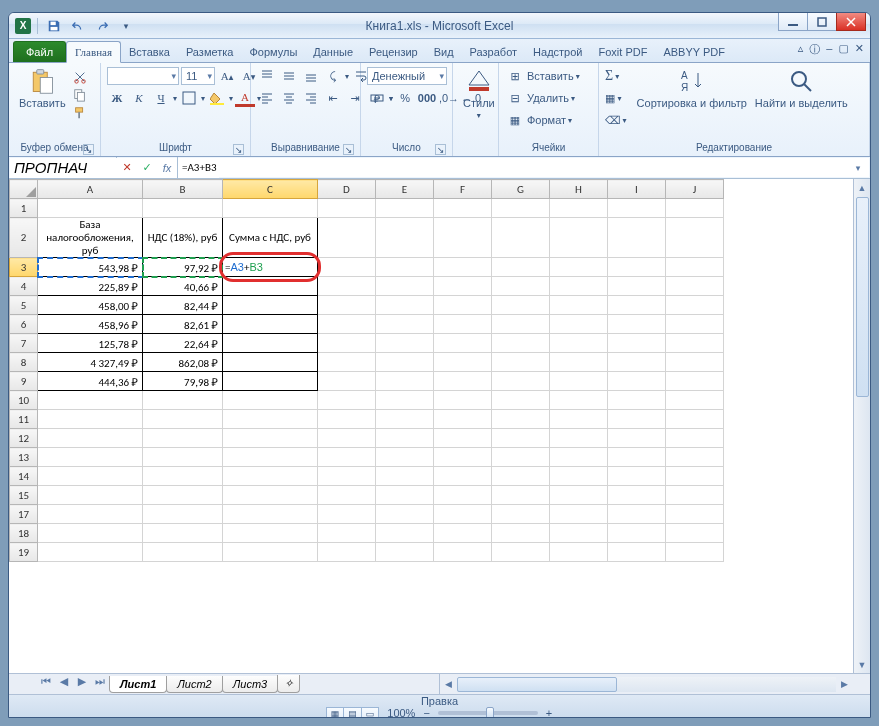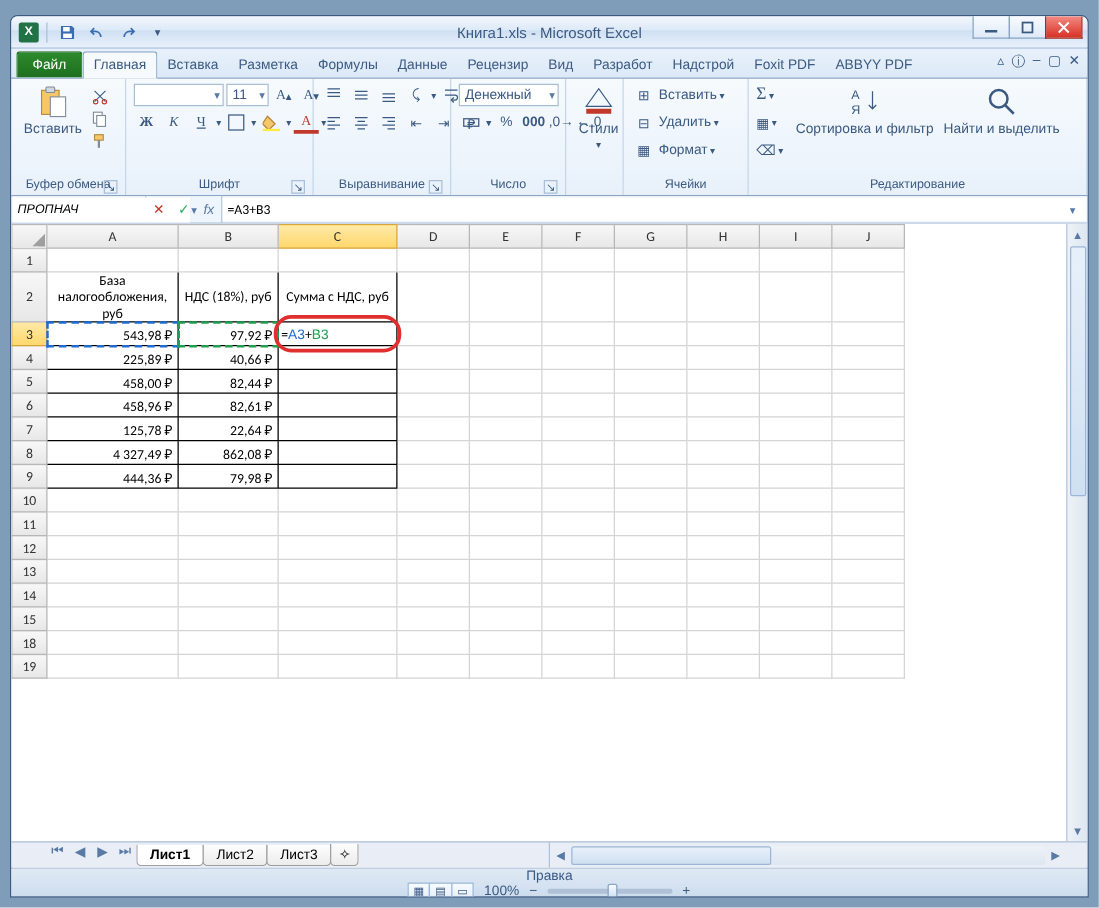--- a/index.html
+++ b/index.html
@@ -15,42 +15,42 @@
 .qat-btn svg { width:14px; height:14px; }
 .title-text { position:absolute; left:0; right:0; text-align:center; font-size:12px; color:#3b5a82; pointer-events:none; }
 .win-ctrls { position:absolute; right:4px; top:0; display:flex; }
 .win-btn { width:30px; height:18px; background:linear-gradient(#f8fbff,#dfeaf7); border:1px solid #8aa4c7; border-top:none; display:flex; align-items:center; justify-content:center; margin-left:-1px; }
 .win-close { background:linear-gradient(#f28b82,#d93025); border-color:#a52a1c; color:#fff; }
 
 
 .ribbon-tabs { height:24px; background:linear-gradient(#e8f1fb,#dce9f7); display:flex; align-items:flex-end; padding-left:4px; gap:0; border-bottom:1px solid #8aa4c7; font-size:11px; position:relative; }
 .file-tab { background:linear-gradient(#2c8a2c,#1e6f1e); color:#fff; padding:4px 12px; border-radius:3px 3px 0 0; border:1px solid #1e6f1e; border-bottom:none; cursor:pointer; }
 .tab { padding:4px 8px; color:#3b5a82; cursor:pointer; white-space:nowrap; }
-.tab.active { background:#f6fafd; border:1px solid #8aa4c7; border-bottom:1px solid #f6fafd; border-radius:3px 3px 0 0; margin-bottom:-1px; }
+.tab.active { background:#f6fafd; border:1px solid #8aa4c7; border-bottom:1px solid #f6fafd; border-radius:3px 3px 0 0; margin-bottom:-1px;font-family:Liberation Serif, serif; }
 .ribbon-tabs .right-ctrls { position:absolute; right:6px; top:3px; display:flex; gap:6px; color:#3b5a82; font-size:11px; }
 
 
 .ribbon { background:linear-gradient(#f6fafd,#e8f1fb); height:94px; border-bottom:1px solid #8aa4c7; display:flex; font-size:11px; color:#3b5a82; }
 .group { border-right:1px solid #c6d6ea; padding:2px 6px 1px; display:flex; flex-direction:column; }
 .group-body { flex:1; display:flex; align-items:flex-start; }
 .group-label { height:15px; text-align:left; font-size:10px; display:flex; align-items:center; justify-content:center; gap:4px; position:relative; }
 .dlaunch { font-size:9px; border:1px solid #a9bfd6; width:11px; height:11px; display:flex; align-items:center; justify-content:center; position:absolute; right:0; bottom:0; }
 .big-btn { display:flex; flex-direction:column; align-items:center; gap:2px; padding:2px 4px; }
 .big-btn svg { width:28px; height:28px; }
 .sbtn { width:20px; height:18px; display:flex; align-items:center; justify-content:center; }
 .sbtn svg { width:14px; height:14px; }
 .rrow { display:flex; align-items:center; gap:2px; height:22px; }
 .combo { background:#fff; border:1px solid #a9bfd6; height:18px; display:flex; align-items:center; padding:0 14px 0 4px; position:relative; font-size:11px; }
 .combo::after { content:"▾"; position:absolute; right:2px; font-size:9px; color:#5a7aa6; }
 .rstack { display:flex; flex-direction:column; }
 
 
 .fbar { height:22px; background:#eef5fc; border-bottom:1px solid #a9bfd6; display:flex; align-items:stretch; }
 .namebox { width:108px; border-right:1px solid #a9bfd6; display:flex; align-items:center; }
-.namebox input { flex:1; border:none; background:#fff; font-size:10px; padding:0 4px; font-style:italic; height:20px; margin:1px; }
+.namebox input { flex:1; border:none; background:#fff; font-size:15px; padding:0 4px; font-style:italic; height:20px; margin:1px; }
 .namebox .dd { width:14px; text-align:center; color:#5a7aa6; font-size:9px; }
 .fbtns { display:flex; align-items:center; border-right:1px solid #a9bfd6; }
 .fbtn { width:20px; text-align:center; font-size:11px; color:#5a7aa6; }
 .fbtn.cancel { color:#c0392b; }
 .fbtn.ok { color:#27ae60; }
 .fx { font-style:italic; }
 .fin { flex:1; display:flex; align-items:center; padding:0 4px; background:#fff; margin:1px 1px 1px 0; position:relative; }
 .fin input { border:none; width:100%; font-size:11px; font-family:Calibri,sans-serif; }
 .fin .dd { width:14px; text-align:center; color:#5a7aa6; font-size:9px; }
 
@@ -82,21 +82,21 @@
 
 .vscroll { width:17px; background:linear-gradient(90deg,#eef2f7,#dde6f1); border-left:1px solid #b0c0d6; display:flex; flex-direction:column; align-items:center; }
 .vscroll .arr { height:17px; width:100%; display:flex; align-items:center; justify-content:center; color:#5a7aa6; font-size:9px; }
 .vscroll .thumb { background:linear-gradient(#e8f0fa,#cfe0f2); border:1px solid #9bb6d6; width:13px; height:200px; margin:1px 0; border-radius:2px; }
 
 
 .bottom { height:44px; display:flex; flex-direction:column; }
 .tabs-row { height:21px; background:#e9eef6; display:flex; align-items:center; border-top:1px solid #b0c0d6; font-size:11px; position:relative; }
 .tabs-row .nav { display:flex; margin-left:28px; }
 .tabs-row .nav span { width:18px; height:18px; text-align:center; color:#5a7aa6; }
-.sheettab { padding:2px 10px; background:linear-gradient(#fdfdfd,#ececec); border:1px solid #9f9f9f; border-top:none; border-radius:0 0 4px 4px; margin-right:-1px; cursor:pointer; }
+.sheettab { padding:2px 10px; background:linear-gradient(#fdfdfd,#ececec); border:1px solid #9f9f9f; border-top:none; border-radius:0 0 4px 4px; margin-right:-1px; cursor:pointer;font-style:italic; }
 .sheettab.active { background:#fff; font-weight:bold; }
 .hscroll-area { position:absolute; right:17px; left:430px; top:0; bottom:0; display:flex; align-items:center; border-left:1px solid #b0c0d6; }
 .hscroll-area .arr { width:17px; text-align:center; color:#5a7aa6; font-size:9px; }
 .hscroll-area .track { flex:1; height:15px; background:linear-gradient(#eef2f7,#dde6f1); position:relative; }
 .hscroll-area .thumb { position:absolute; left:0; width:160px; top:0; bottom:0; background:linear-gradient(#e8f0fa,#cfe0f2); border:1px solid #9bb6d6; border-radius:2px; }
 .status { height:23px; background:linear-gradient(#dfe9f5,#cdddee); display:flex; align-items:center; justify-content:space-between; padding:0 8px; font-size:11px; color:#3b5a82; border-top:1px solid #b0c0d6;flex-direction:column; }
 .status .right { display:flex; align-items:center; gap:8px; }
 .view-btns span { border:1px solid #9bb6d6; padding:1px 4px; margin-left:-1px; background:linear-gradient(#f7fbff,#e4eef8); font-size:9px; }
 .zoom-slider { width:100px; height:4px; background:#b0c0d6; position:relative; border-radius:2px; }
 .zoom-slider .knob { position:absolute; left:48px; top:-4px; width:8px; height:12px; background:linear-gradient(#f7fbff,#cfe0f2); border:1px solid #8aa4c7; border-radius:2px; }
@@ -631,20 +631,33 @@
               <td></td>
               <td></td>
               <td></td>
               <td></td>
               <td></td>
               <td></td>
               <td></td>
               <td></td>
             </tr>
             <tr>
+              <th class="rowh">17</th>
+              <td></td>
+              <td></td>
+              <td></td>
+              <td></td>
+              <td></td>
+              <td></td>
+              <td></td>
+              <td></td>
+              <td></td>
+              <td></td>
+            </tr>
+            <tr>
               <th class="rowh">18</th>
               <td></td>
               <td></td>
               <td></td>
               <td></td>
               <td></td>
               <td></td>
               <td></td>
               <td></td>
               <td></td>

